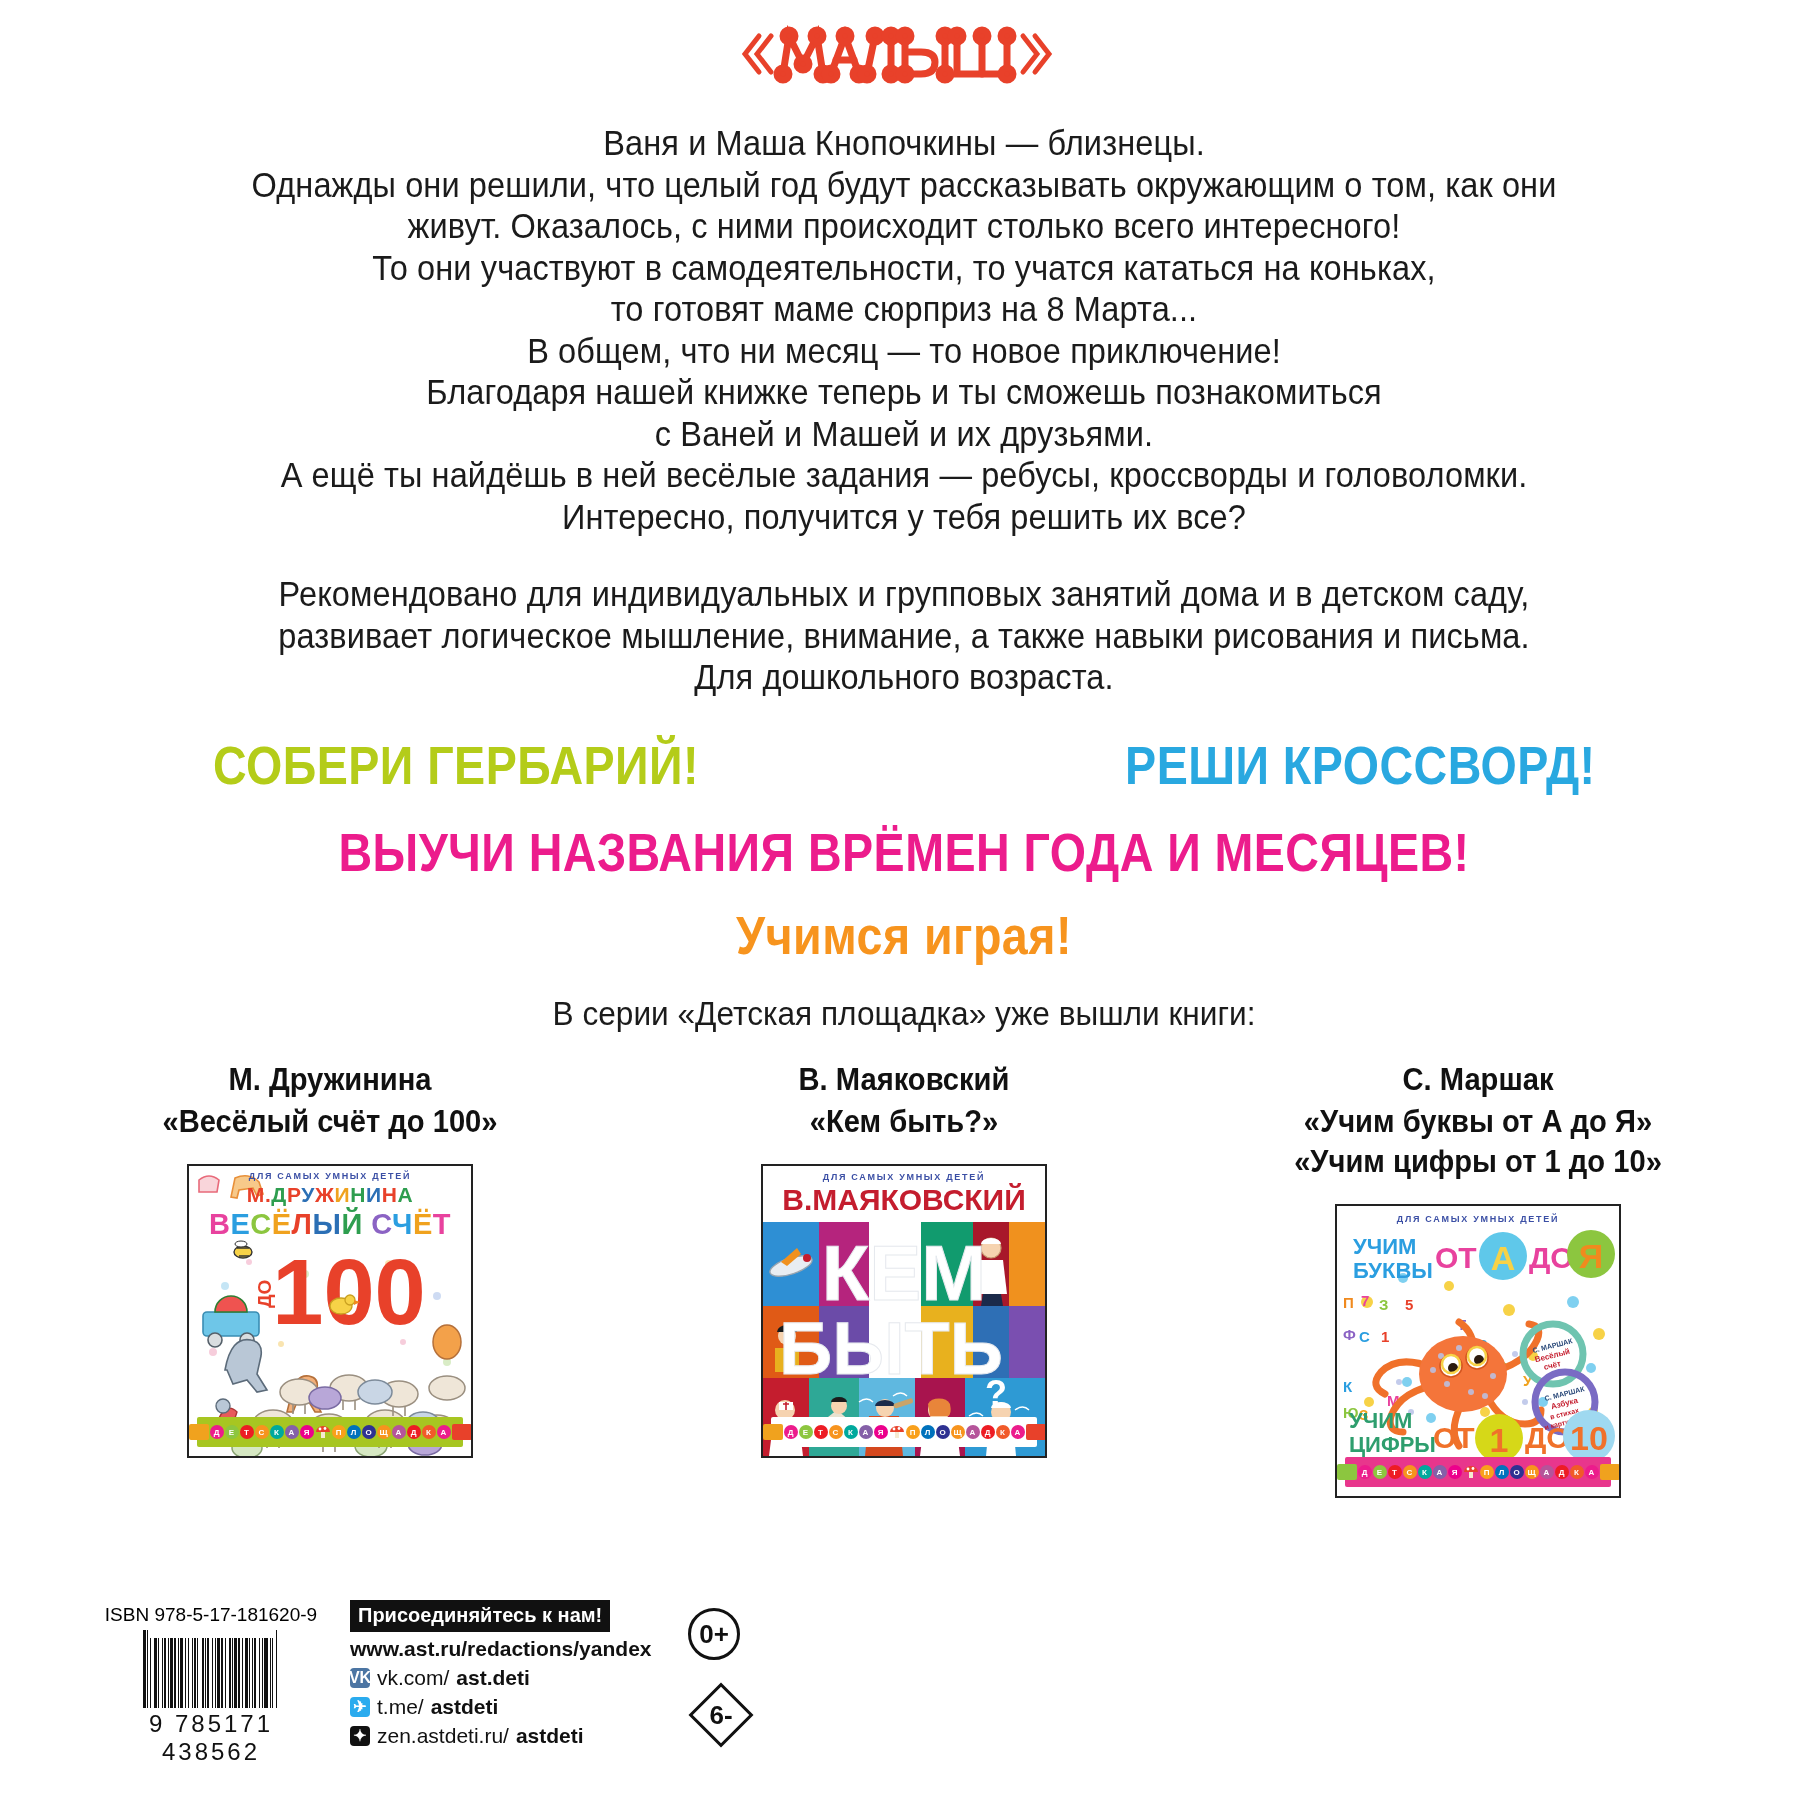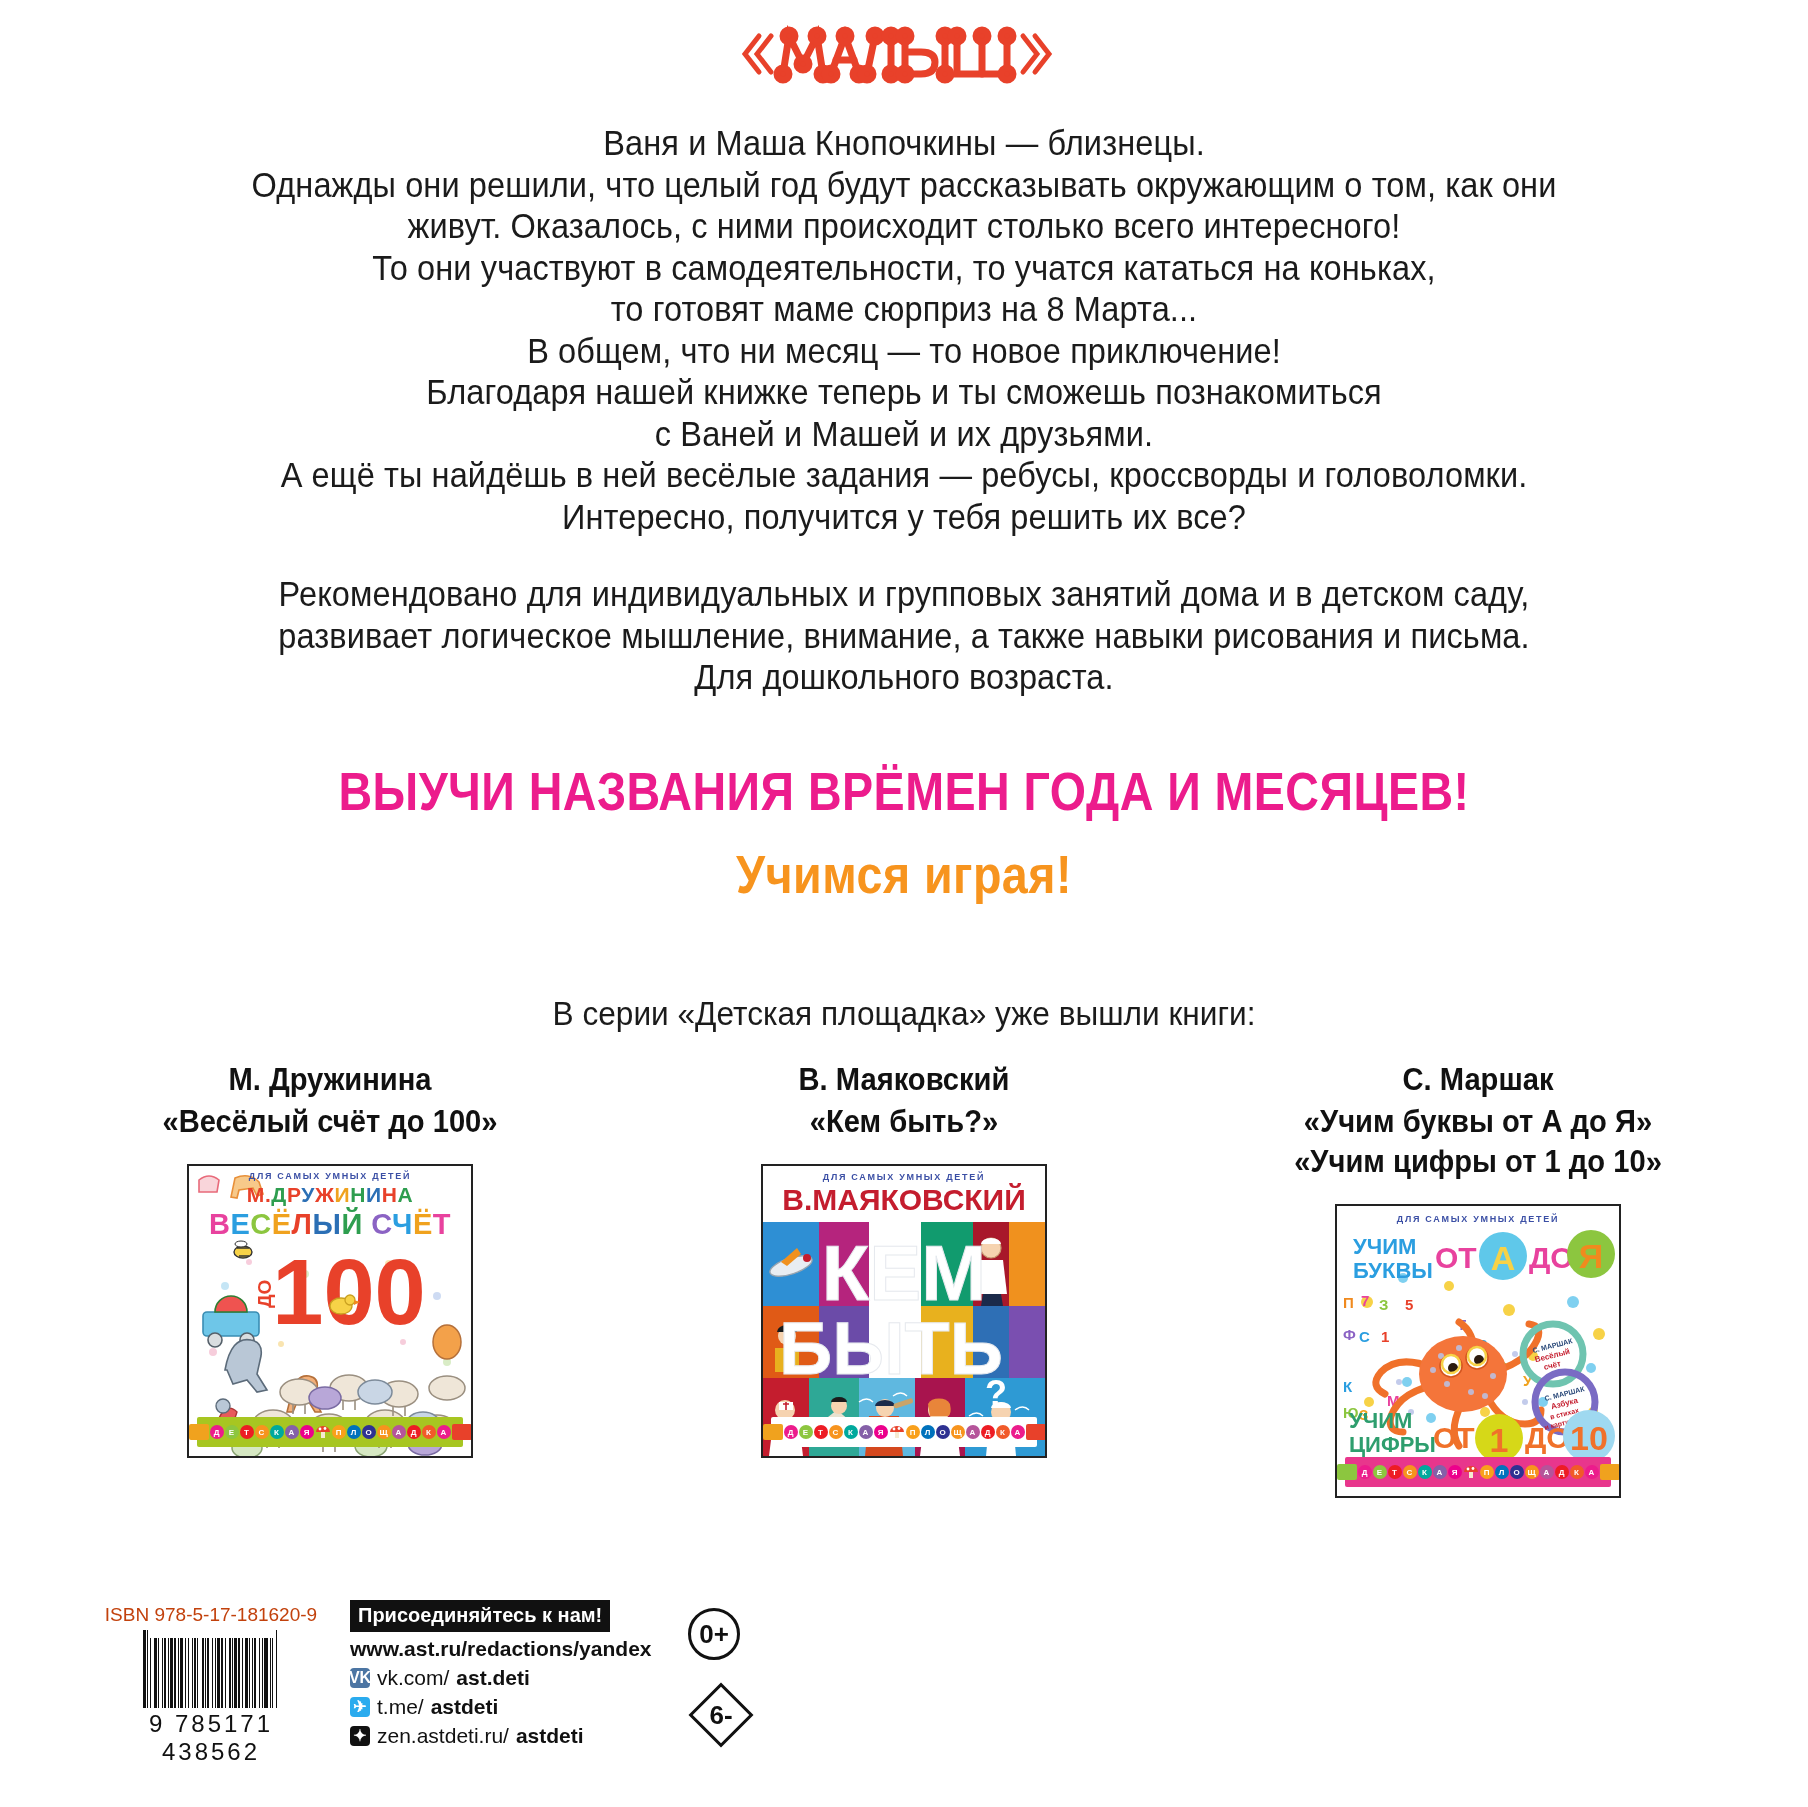--- a/index.html
+++ b/index.html
@@ -132,21 +132,21 @@
     flex: 0 0 auto;
   }
   .train .mush { width: 16px; height: 14px; position: relative; flex:0 0 auto;}
 
   
   .footer { position: absolute; left: 0; top: 1600px; width: 100%; height: 200px; }
 
   .barcode-box { position: absolute; left: 96px; top: 4px; width: 230px; }
   .isbn-text {
     font-family: "Liberation Sans", sans-serif;
-    font-size: 19px; text-align: center; color: #c2410c; margin-bottom: 4px;
+    font-size: 19px; text-align: center; color: #000000; margin-bottom: 4px;
   }
   .bars { height: 78px; display: flex; align-items: flex-end; gap: 0; justify-content:center;}
   .bars i { display: block; background: #111; }
   .barcode-digits {
     font-family: "Liberation Sans", sans-serif;
     font-size: 24px; letter-spacing: 3px; text-align: center;
     margin-top: 2px; color: #111;
   }
 
   .social { position: absolute; left: 350px; top: 0px; width: 300px; }
@@ -253,20 +253,24 @@
   <p>с Ваней и Машей и их друзьями.</p>
   <p>А ещё ты найдёшь в ней весёлые задания — ребусы, кроссворды и головоломки.</p>
   <p>Интересно, получится у тебя решить их все?</p>
   <div class="gap"></div>
   <p>Рекомендовано для индивидуальных и групповых занятий дома и в детском саду,</p>
   <p>развивает логическое мышление, внимание, а также навыки рисования и письма.</p>
   <p>Для дошкольного возраста.</p>
 </div>
 
 <div class="slogans">
+  <div class="slogan-row">
+    <div class="slg slg-green">СОБЕРИ ГЕРБАРИЙ!</div>
+    <div class="slg slg-blue">РЕШИ КРОССВОРД!</div>
+  </div>
   <div class="slg slg-pink">ВЫУЧИ НАЗВАНИЯ ВРЁМЕН ГОДА И МЕСЯЦЕВ!</div>
   <div class="slg slg-orange">Учимся играя!</div>
 </div>
 
 <div class="series-line">В серии «Детская площадка» уже вышли книги:</div>
 
 <div class="books">
 
   <div class="book-col">
     <div class="bk-author">М. Дружинина</div>

